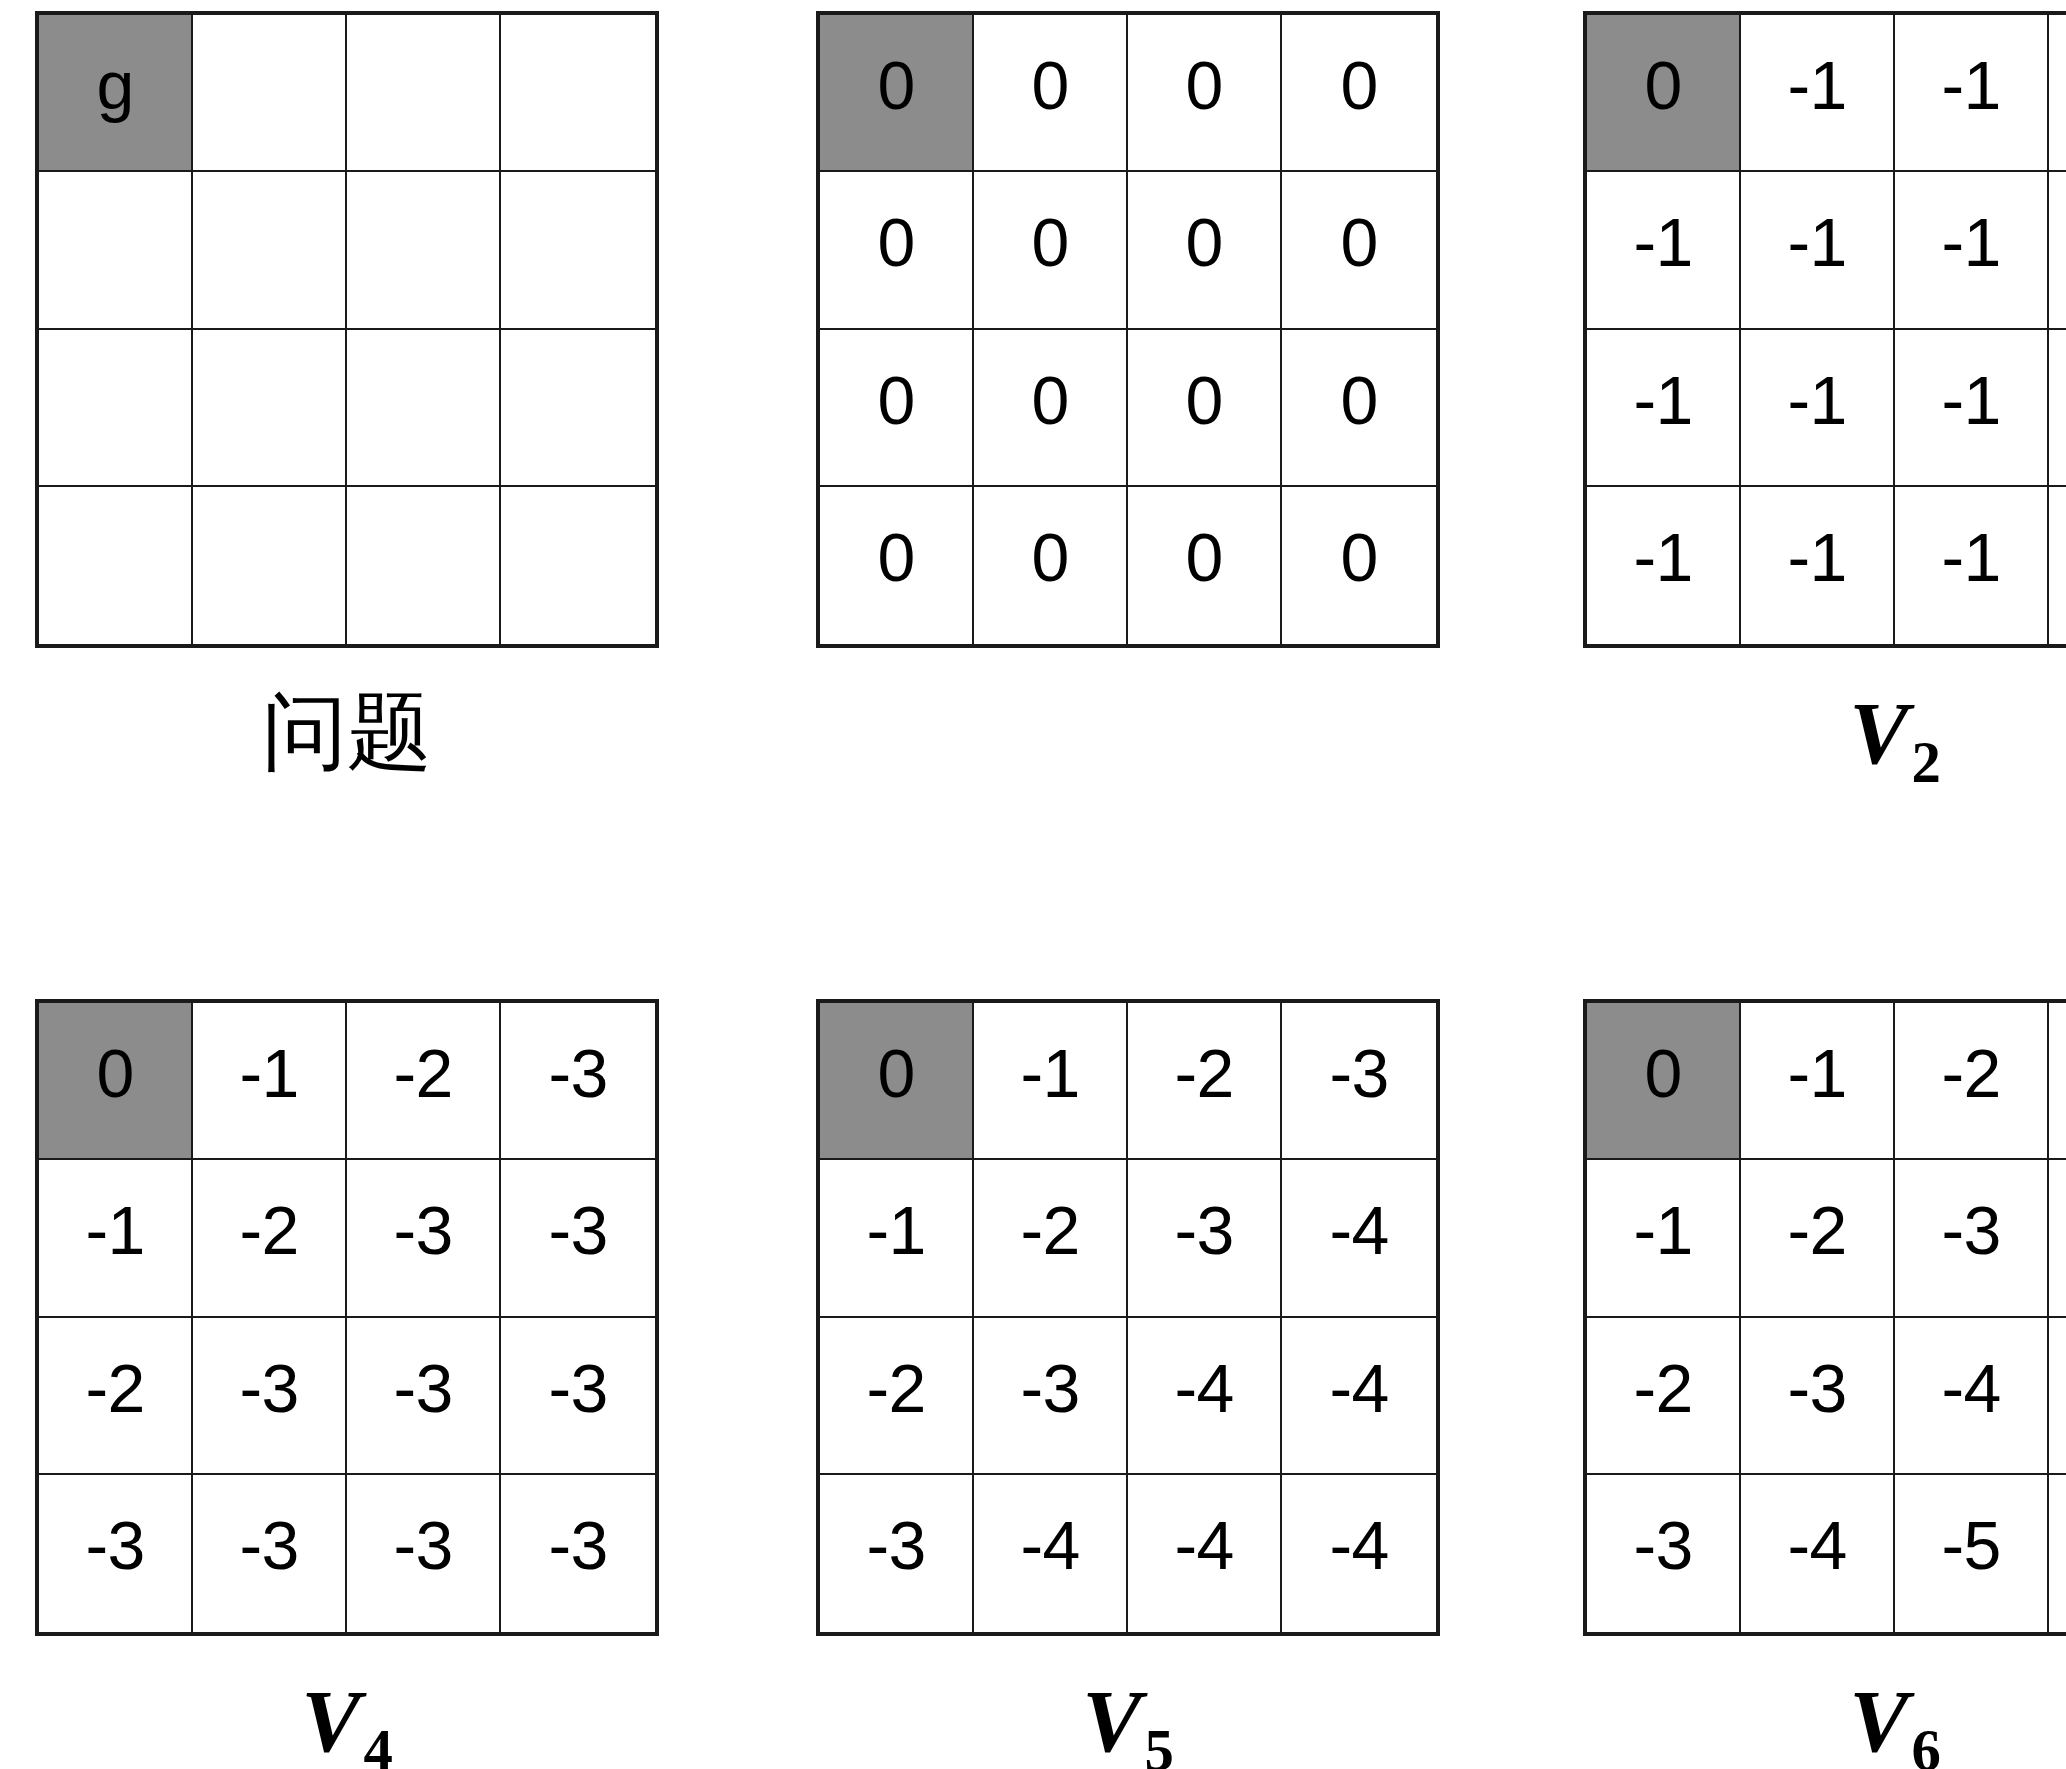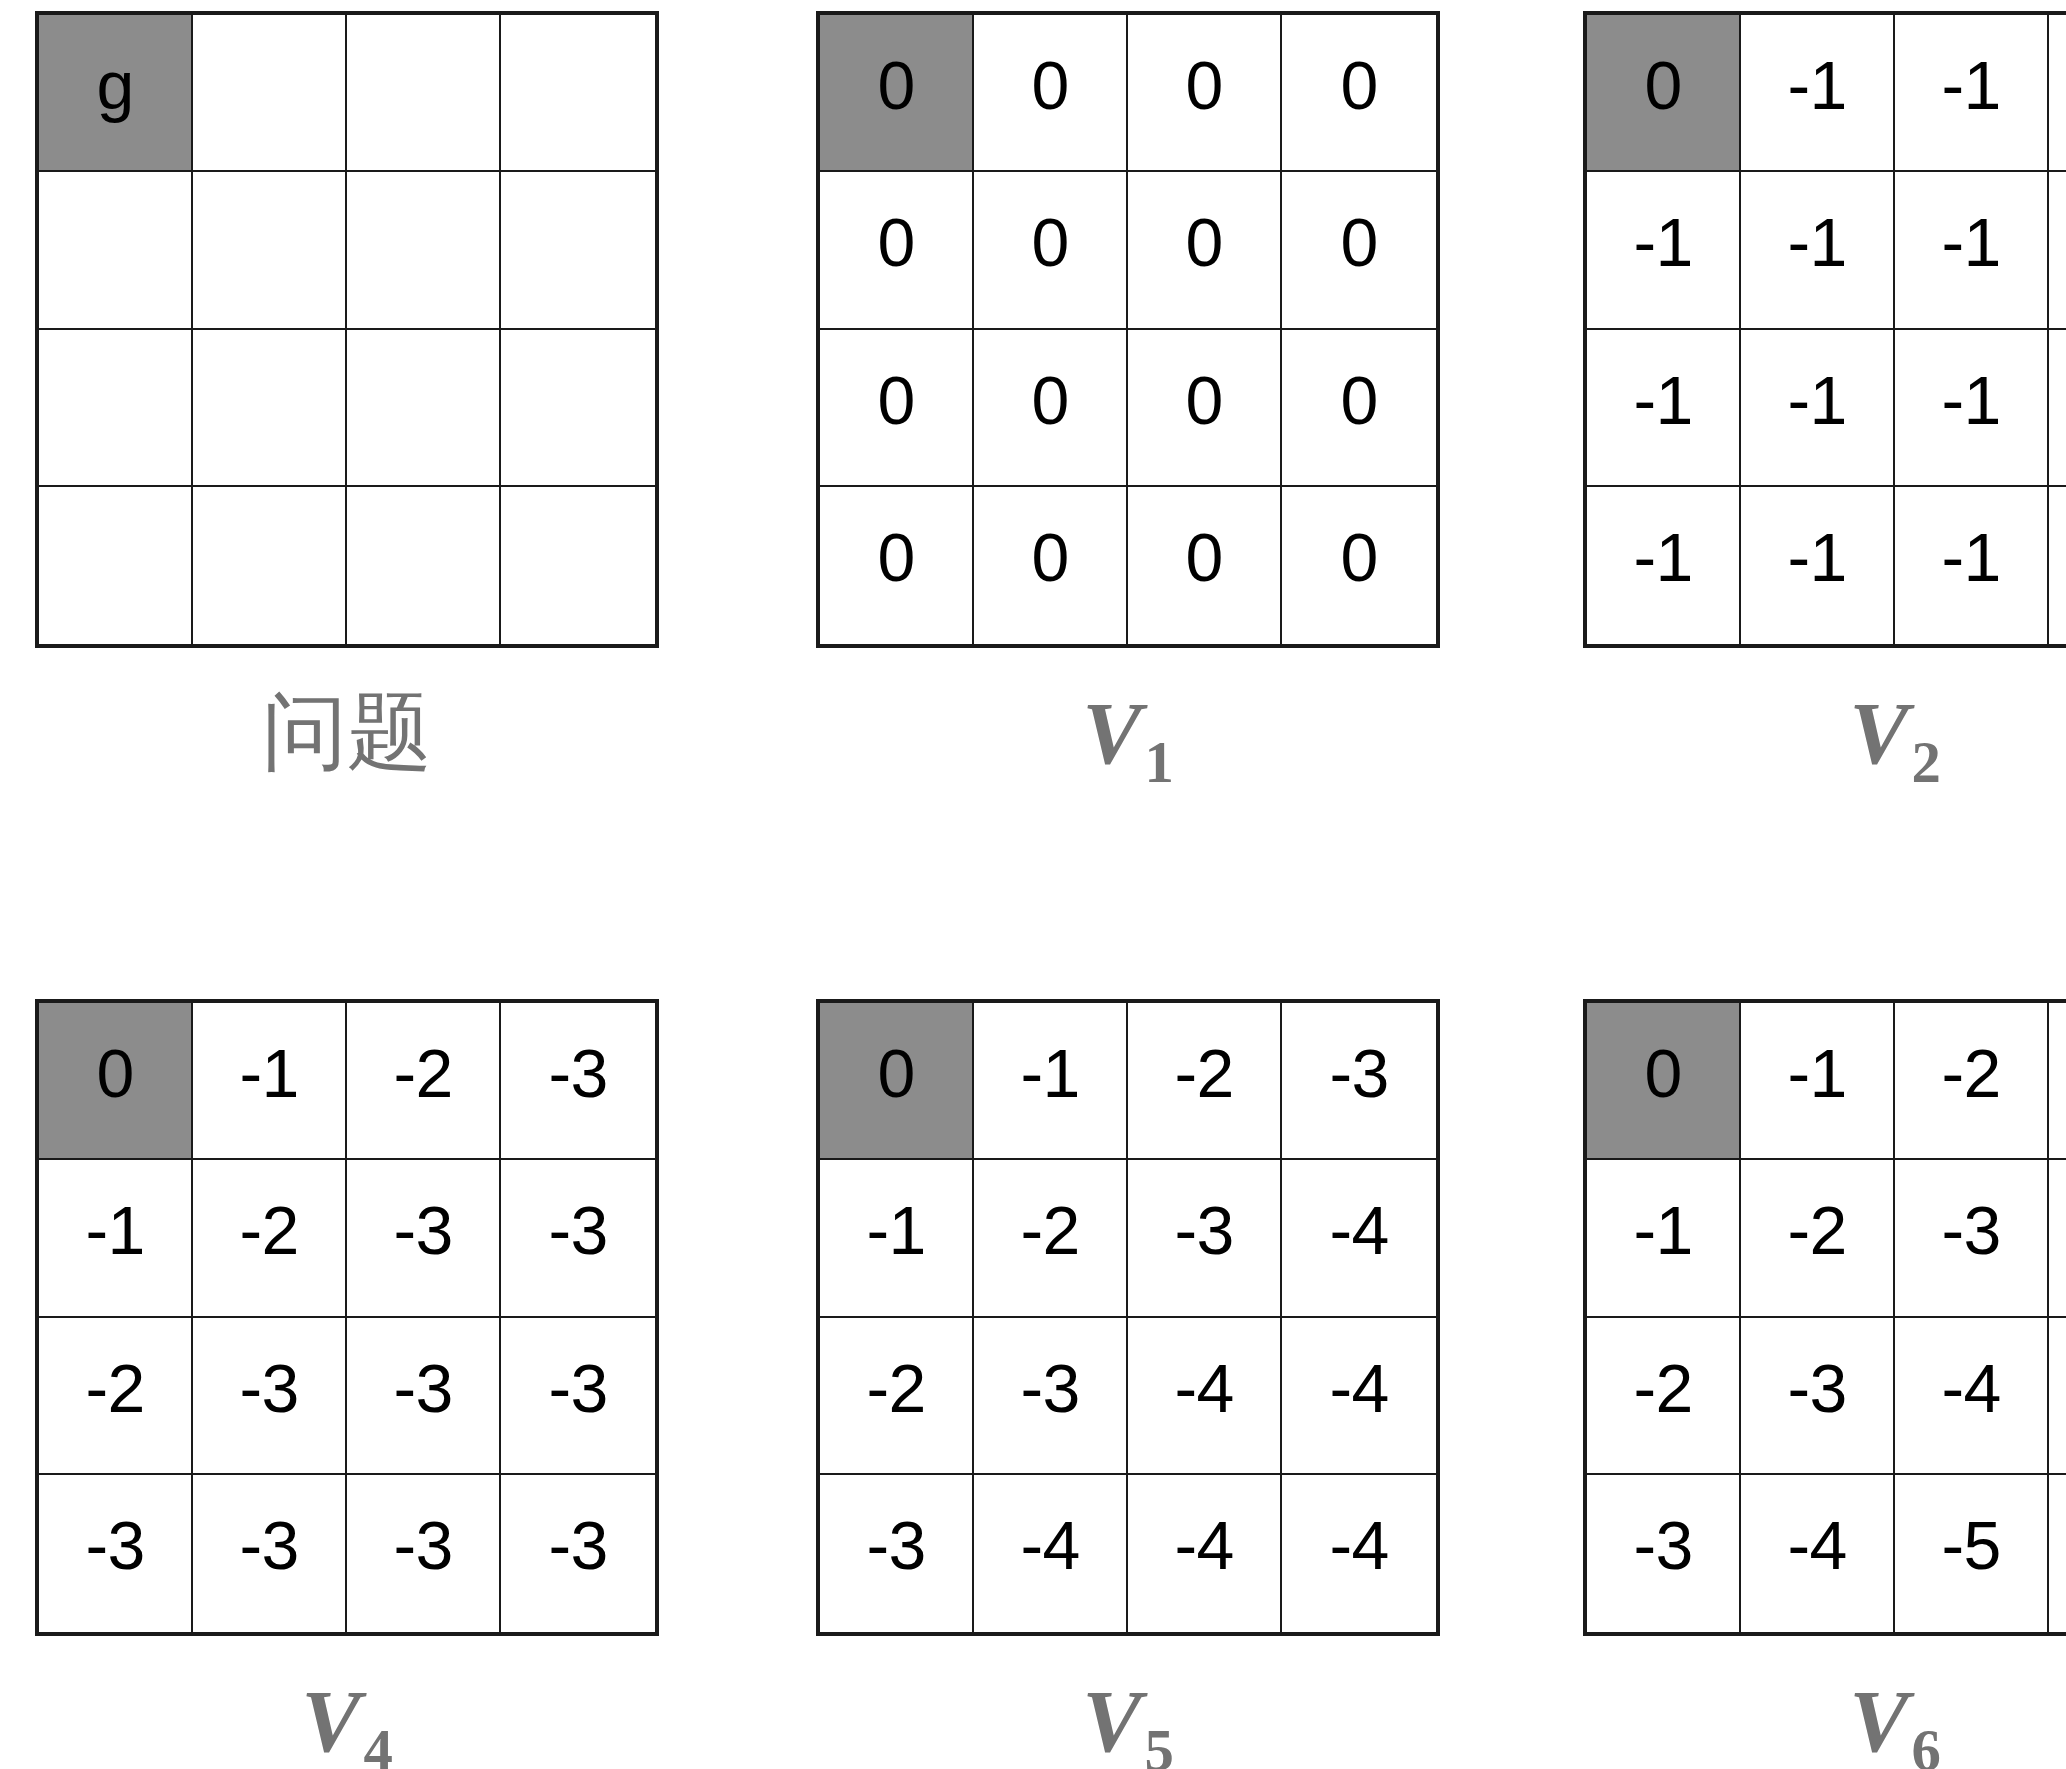--- a/index.html
+++ b/index.html
@@ -69,21 +69,21 @@
     white-space: nowrap;
     user-select: none;
   }
 
   
   .caption {
     position: absolute;
     left: 0;
     width: 624px;
     text-align: center;
-    color: #737373;
+    color: #000000;
     white-space: nowrap;
   }
 
   .caption-cjk {
     top: 678px;
     font-family: "DejaVu Serif", "Liberation Serif", serif;
     font-size: 85px;
     line-height: 1;
     font-weight: 400;
   }
@@ -207,21 +207,20 @@
         <div class="cell row-last">
           <span class="cell-value">0</span>
         </div>
         <div class="cell row-last">
           <span class="cell-value">0</span>
         </div>
         <div class="cell col-last row-last">
           <span class="cell-value">0</span>
         </div>
       </div>
-      <div class="caption caption-math"><span class="vsym">V</span><span class="vsub">1</span></div>
     </div>
     <div class="panel" style="left: 1583px; top: 11px;">
       <div class="grid">
         <div class="cell shaded">
           <span class="cell-value">0</span>
         </div>
         <div class="cell">
           <span class="cell-value">-1</span>
         </div>
         <div class="cell">

